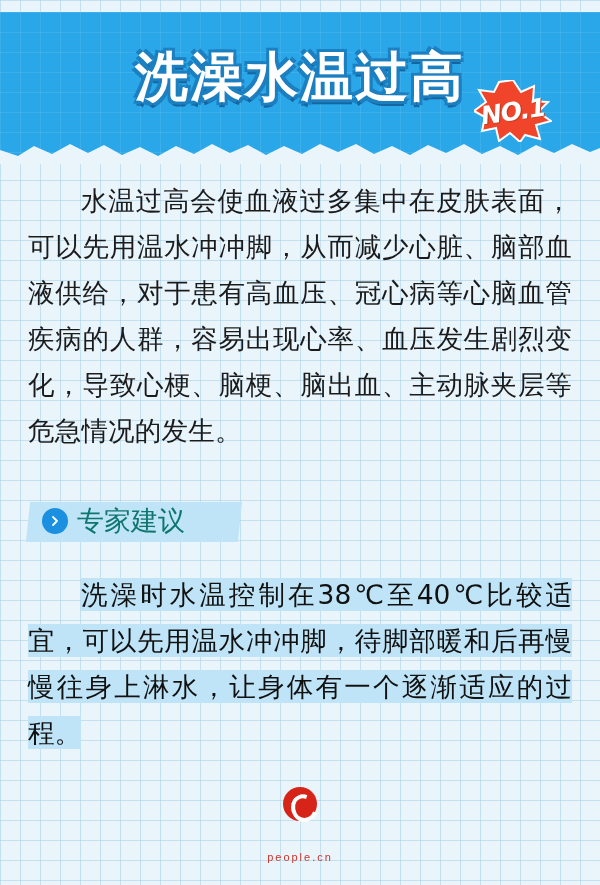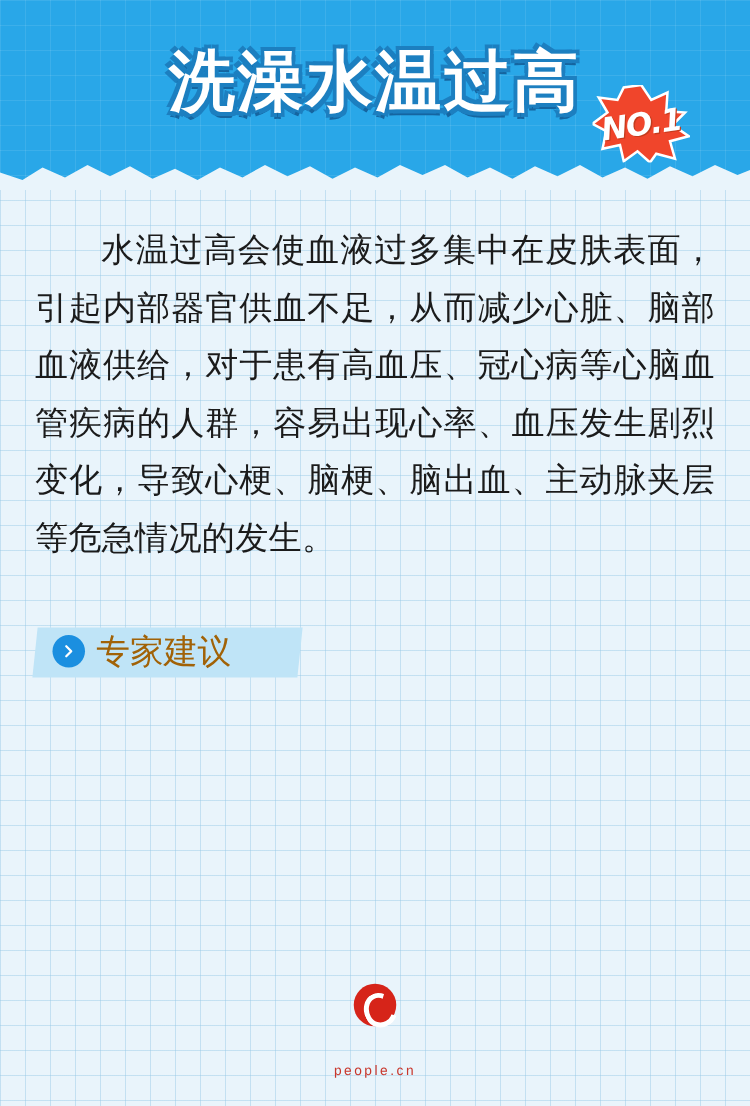--- a/index.html
+++ b/index.html
@@ -25,21 +25,21 @@
     background-color: #e9f4fb;
     background-image:
       linear-gradient(to right, rgba(150,200,230,0.45) 1px, transparent 1px),
       linear-gradient(to bottom, rgba(150,200,230,0.45) 1px, transparent 1px);
     background-size: 20px 20px;
   }
 
   
   .banner {
     position: absolute;
-    top: 0; left: 0;
+    top: 12px; left: 0;
     width: 600px;
     height: 152px;
     background: #29a7e8;
     background-image:
       linear-gradient(to right, rgba(255,255,255,0.09) 1px, transparent 1px),
       linear-gradient(to bottom, rgba(255,255,255,0.09) 1px, transparent 1px);
     background-size: 20px 20px;
     overflow: hidden;
   }
 
@@ -141,21 +141,21 @@
     align-items: center;
     justify-content: center;
     flex: 0 0 auto;
     margin-right: 9px;
   }
   .advice-dot svg { display: block; }
   .advice-title {
     position: relative;
     font-family: "DejaVu Sans", sans-serif;
     font-size: 27px;
-    color: #a16207;
+    color: #0f766e;
     white-space: nowrap;
   }
 
   .para2 {
     margin-top: 28px;
     font-family: "DejaVu Sans", sans-serif;
     font-size: 26.5px;
     line-height: 46px;
     color: #111;
     text-align: justify;
@@ -233,32 +233,33 @@
       <div class="badge-text">NO.1</div>
     </div>
 
     <svg class="torn" viewBox="0 0 600 34" preserveAspectRatio="none">
       <path d="M0,34 L0,18 L18,24 L34,14 L52,22 L70,12 L88,21 L104,13 L122,23 L140,15 L158,24 L176,14 L194,22 L212,12 L230,21 L248,13 L266,23 L284,14 L302,22 L320,12 L338,20 L356,12 L374,22 L392,14 L410,23 L428,13 L446,21 L464,12 L482,22 L500,14 L518,23 L536,13 L554,21 L572,12 L590,20 L600,16 L600,34 Z" fill="#e9f4fb"></path>
     </svg>
   </div>
 
   <div class="content">
 
-    <p class="para">水温过高会使血液过多集中在皮肤表面，引起内部器官供血不足，从而减少心脏、脑部血液供给，对于患有高血压、冠心病等心脑血管疾病的人群，容易出现心率、血压发生剧烈变化，导致心梗、脑梗、脑出血、主动脉夹层等危急情况的发生。</p>
+    <p class="para">水温过高会使血液过多集中在皮肤表面，可以先用温水冲冲脚，从而减少心脏、脑部血液供给，对于患有高血压、冠心病等心脑血管疾病的人群，容易出现心率、血压发生剧烈变化，导致心梗、脑梗、脑出血、主动脉夹层等危急情况的发生。</p>
 
     <div class="advice-head">
       <div class="advice-head-bg"></div>
       <span class="advice-dot">
         <svg width="12" height="12" viewBox="0 0 12 12">
           <path d="M4 2 L8 6 L4 10" fill="none" stroke="#ffffff" stroke-width="1.8" stroke-linecap="round" stroke-linejoin="round"></path>
         </svg>
       </span>
       <span class="advice-title">专家建议</span>
     </div>
 
+    <p class="para2"><span class="hl">洗澡时水温控制在38℃至40℃比较适宜，可以先用温水冲冲脚，待脚部暖和后再慢慢往身上淋水，让身体有一个逐渐适应的过程。</span></p>
   </div>
 
   <div class="footer">
     <div class="logo-row">
       <span class="logo-mark"></span>
     </div>
     <div class="logo-sub">people.cn</div>
   </div>
 
 </div>

